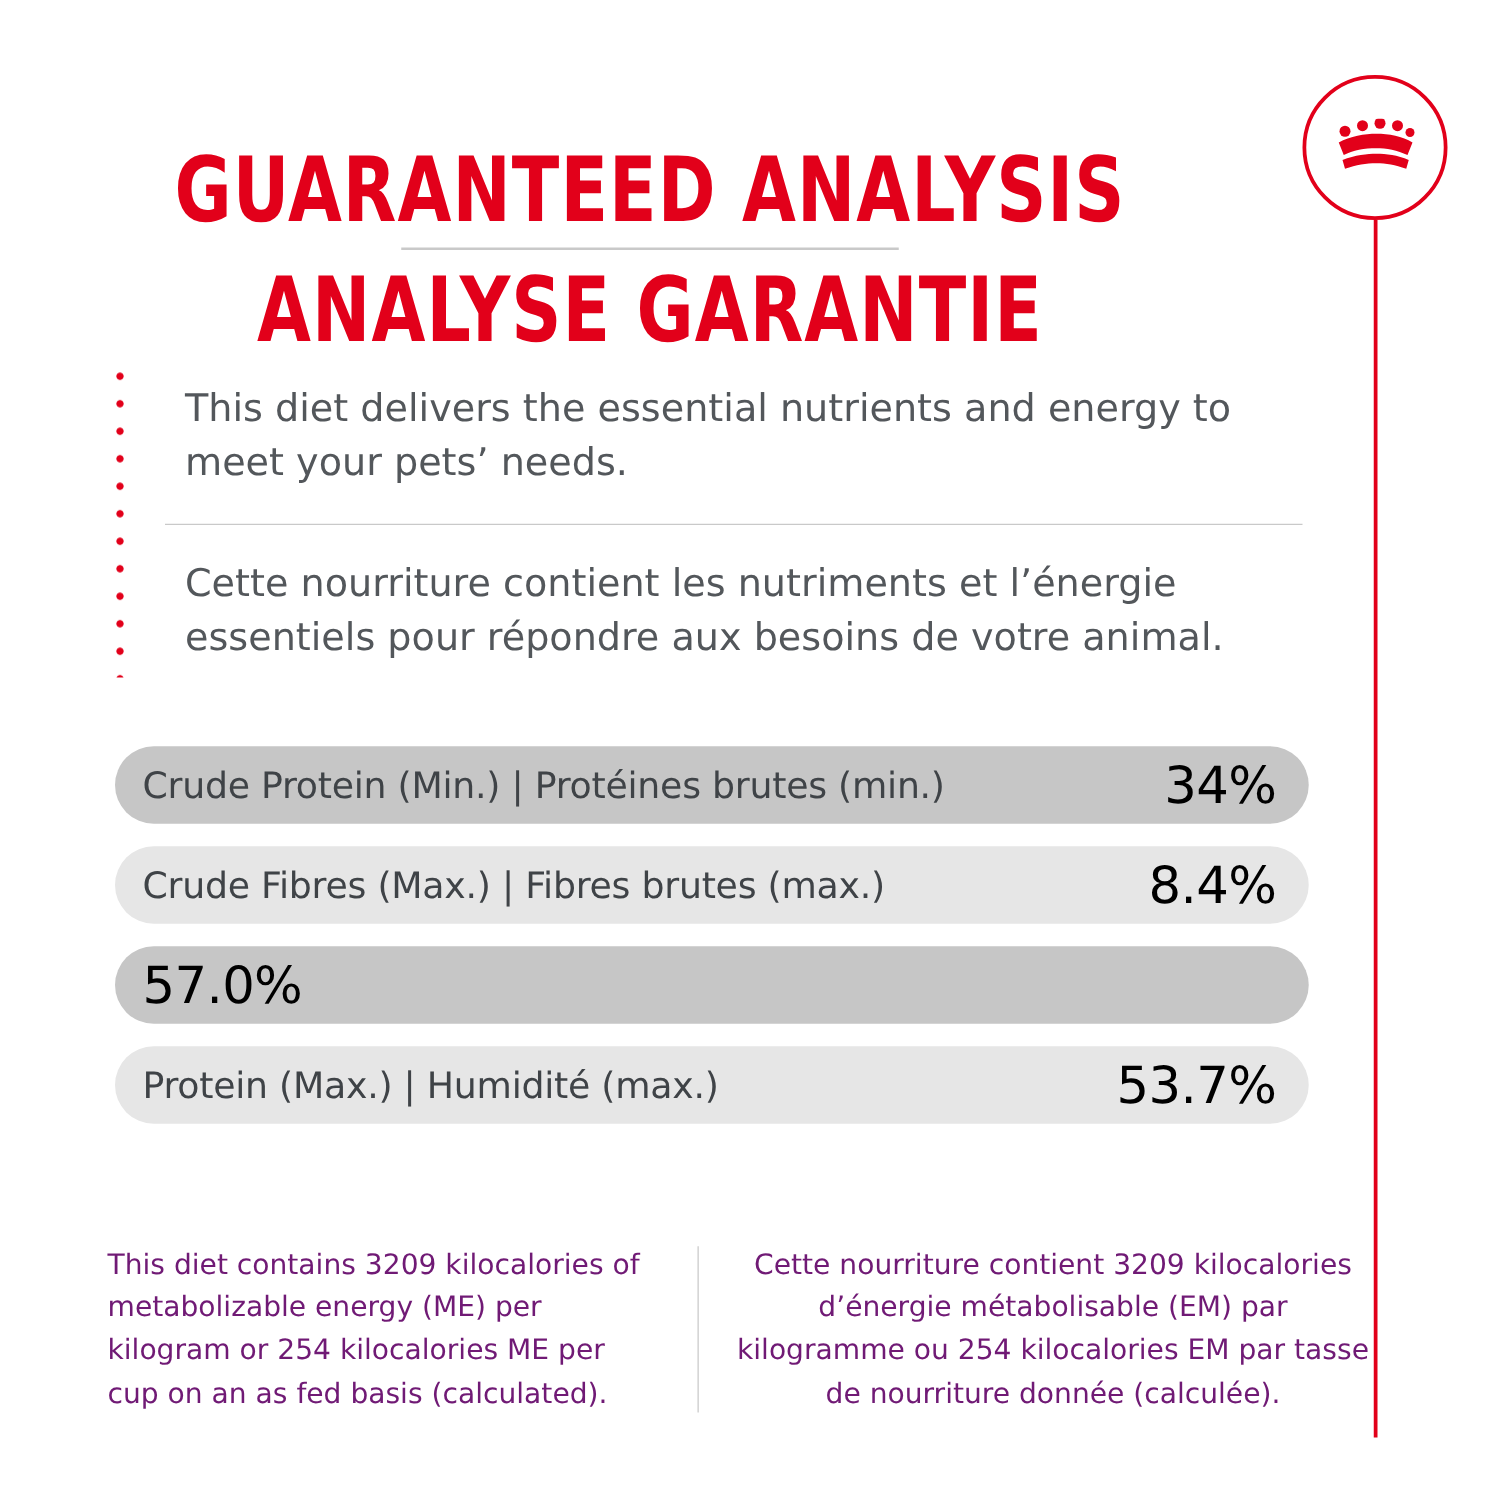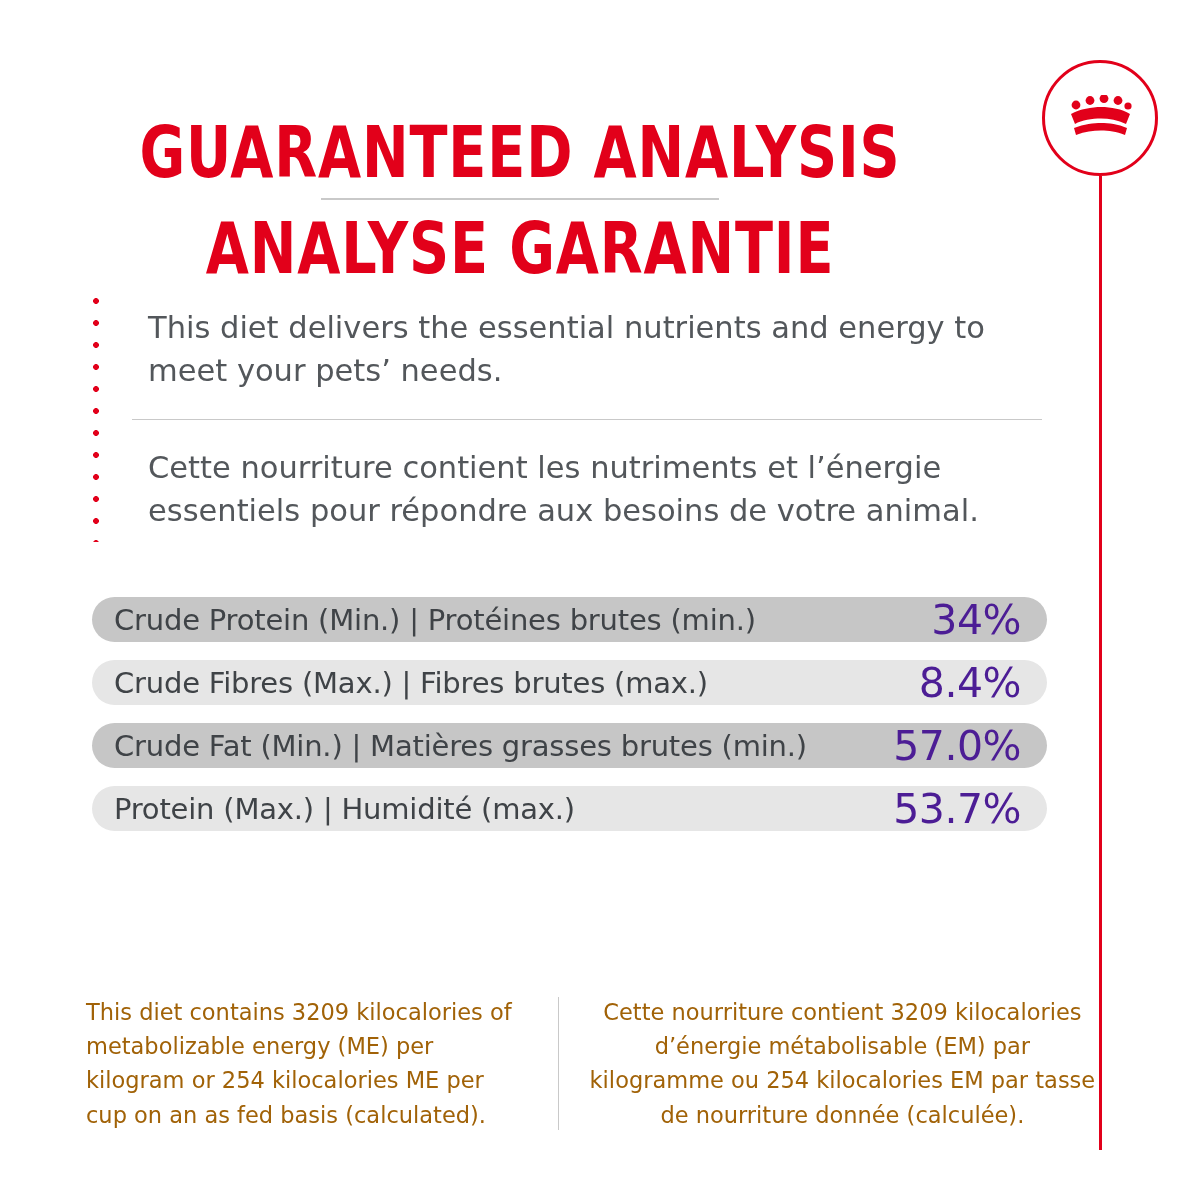--- a/index.html
+++ b/index.html
@@ -121,59 +121,59 @@
   }
 
   
   .rows {
     position: absolute;
     top: 597px;
     left: 92px;
     width: 955px;
   }
   .nrow {
-    height: 45px;
+    height: 62px;
     border-radius: 31px;
     display: flex;
     align-items: center;
     justify-content: space-between;
     padding: 0 26px 0 22px;
     box-sizing: border-box;
     margin-bottom: 18px;
   }
   .nrow.dark { background: #c6c6c6; }
   .nrow.light { background: #e6e6e6; }
   .nrow-label {
     font-family: "DejaVu Sans", sans-serif;
     font-size: 29px;
     color: #3f4347;
     white-space: nowrap;
     letter-spacing: -0.2px;
   }
   .nrow-value {
     font-family: "DejaVu Sans", sans-serif;
     font-size: 41px;
-    color: #4c1d95;
+    color: #000000;
     letter-spacing: -0.5px;
     white-space: nowrap;
   }
 
   
   .footnotes {
     position: absolute;
     top: 995px;
     left: 86px;
     width: 1010px;
     display: flex;
   }
   .fn {
     font-family: "DejaVu Sans", sans-serif;
     font-size: 22.5px;
     line-height: 1.52;
-    color: #a16207;
+    color: #701a75;
   }
   .fn-left {
     width: 455px;
     padding-right: 28px;
   }
   .fn-divider {
     width: 1px;
     background: #c9c9c9;
     margin: 2px 0 2px 0;
   }
@@ -220,21 +220,20 @@
   <div class="rows">
     <div class="nrow dark">
       <span class="nrow-label">Crude Protein (Min.) | Protéines brutes (min.)</span>
       <span class="nrow-value">34%</span>
     </div>
     <div class="nrow light">
       <span class="nrow-label">Crude Fibres (Max.) | Fibres brutes (max.)</span>
       <span class="nrow-value">8.4%</span>
     </div>
     <div class="nrow dark">
-      <span class="nrow-label">Crude Fat (Min.) | Matières grasses brutes (min.)</span>
       <span class="nrow-value">57.0%</span>
     </div>
     <div class="nrow light">
       <span class="nrow-label">Protein (Max.) | Humidité (max.)</span>
       <span class="nrow-value">53.7%</span>
     </div>
   </div>
 
   <div class="footnotes">
     <div class="fn fn-left">This diet contains 3209 kilocalories of metabolizable energy (ME) per kilogram or 254 kilocalories ME per cup on an as fed basis (calculated).</div>

